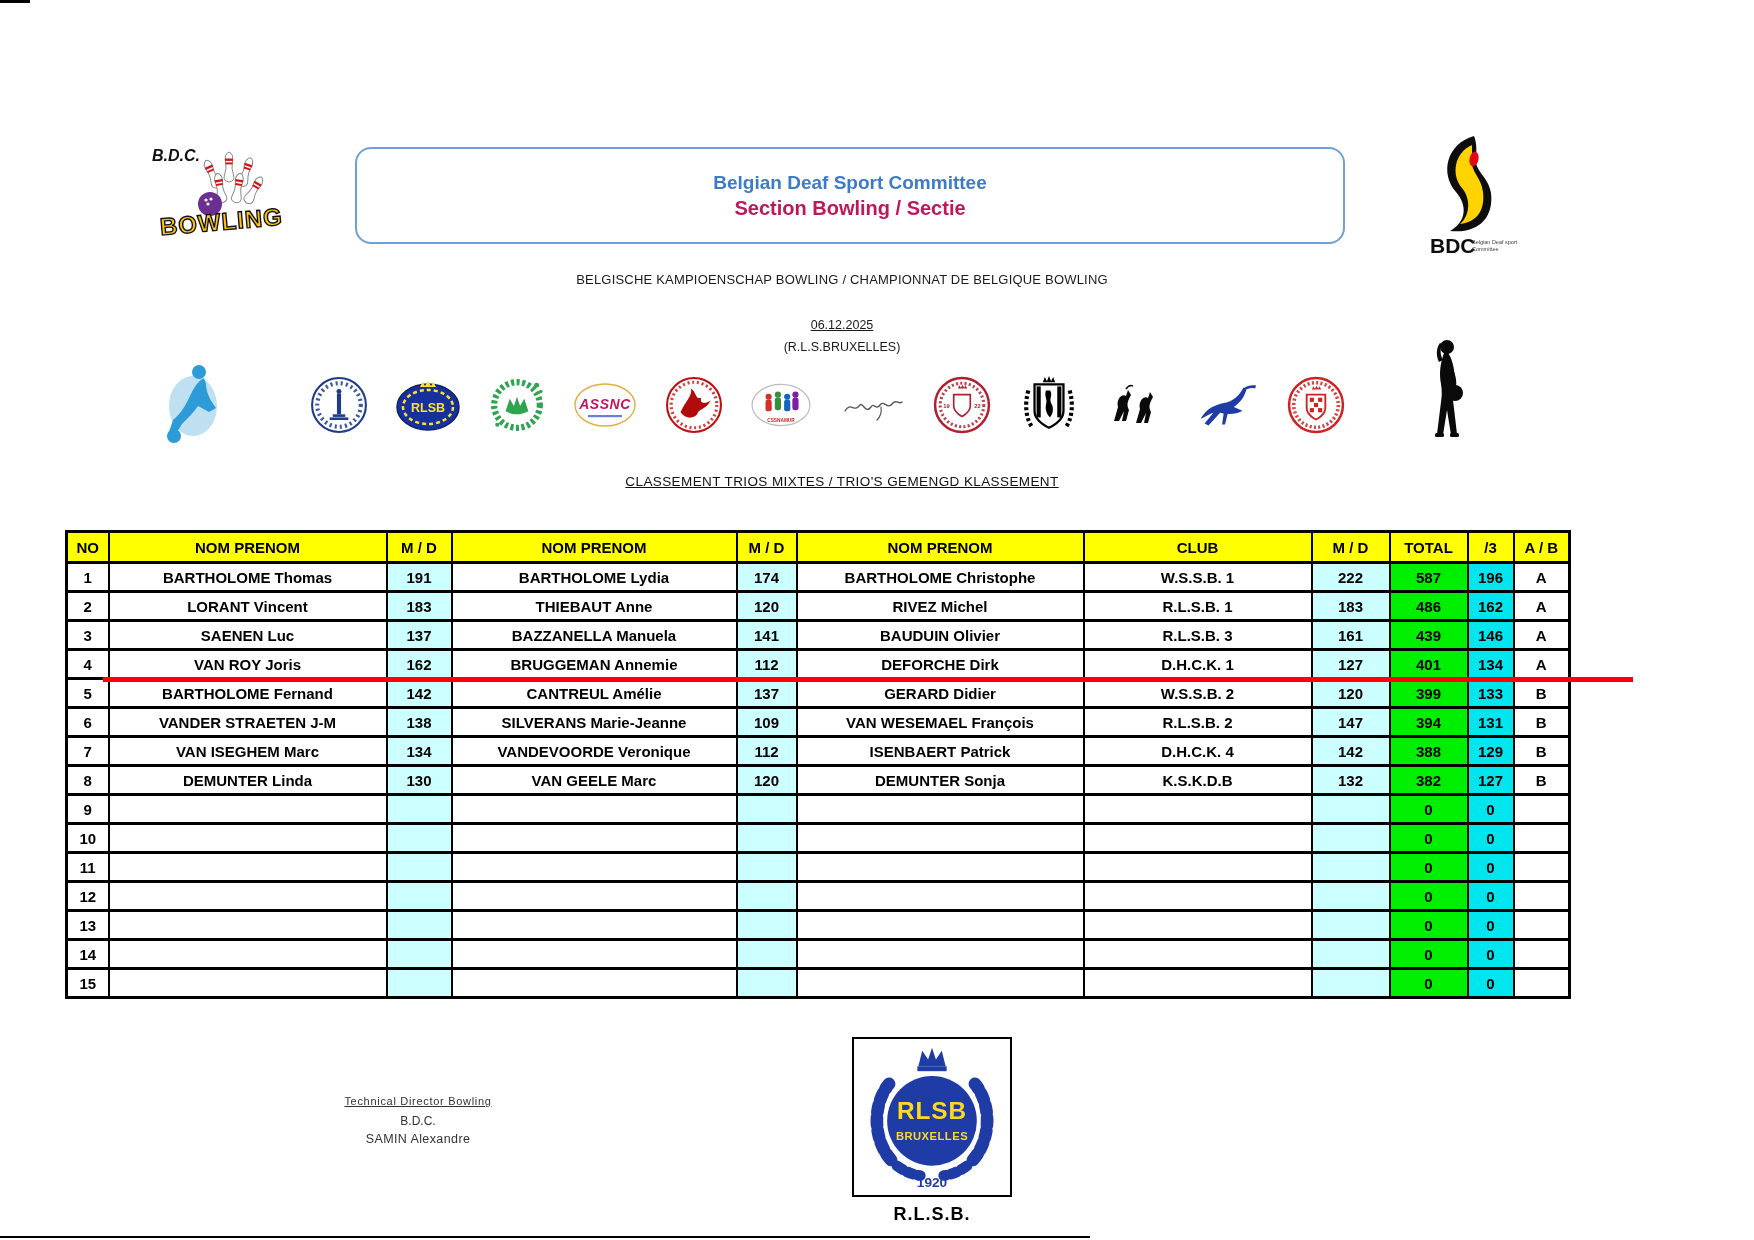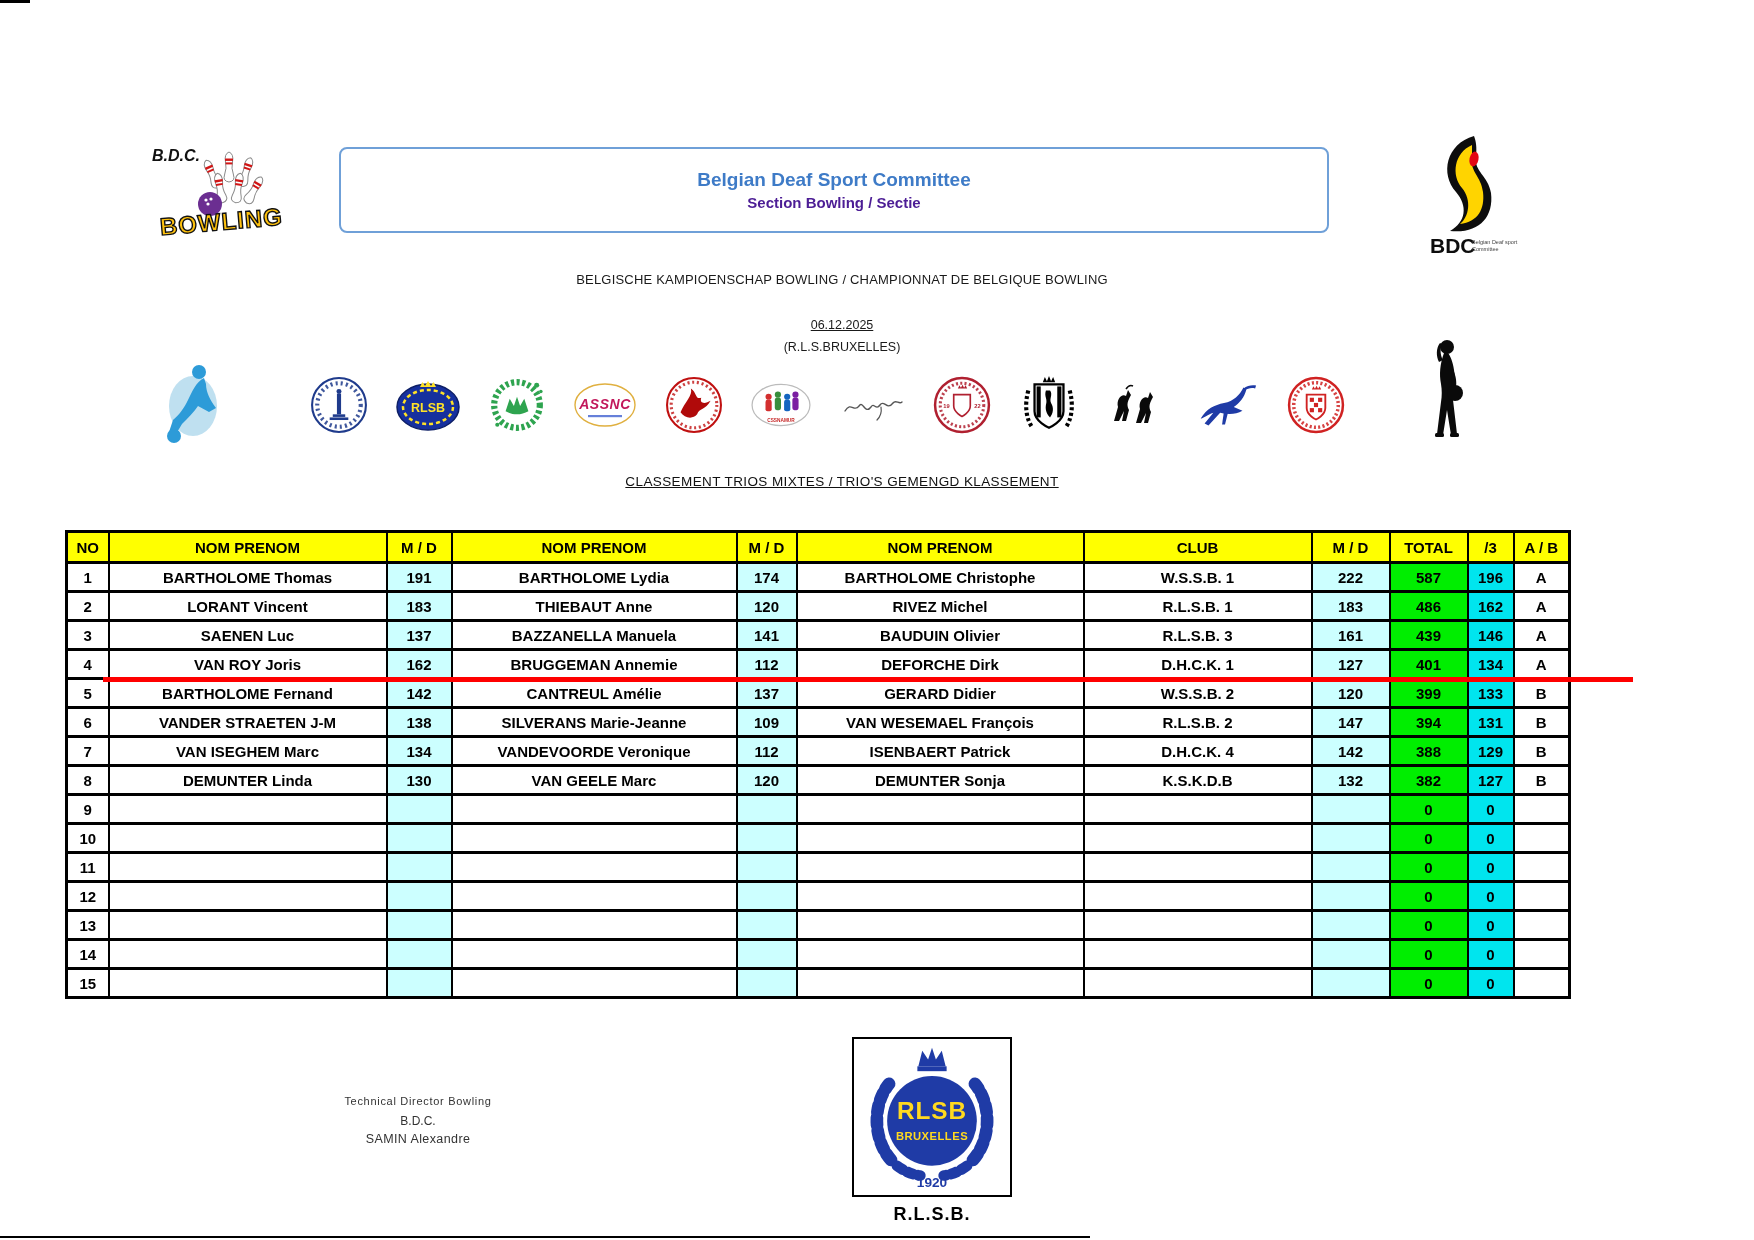--- a/index.html
+++ b/index.html
@@ -9,27 +9,27 @@
   }
   .abs{position:absolute;}
 
   
   .artifact-top{left:0;top:0;width:30px;height:3px;background:#000;}
   .artifact-bottom{left:0;top:1236px;width:1090px;height:2px;background:#000;}
 
   
   .bdc-bowling-logo{left:150px;top:144px;width:142px;height:94px;}
   .title-box{
-    left:339px;top:147px;width:990px;height:86px;
-    border:2.5px solid #6FA0D8;border-radius:8px;
+    left:355px;top:147px;width:990px;height:97px;
+    border:2.5px solid #6FA0D8;border-radius:16px;
     display:flex;flex-direction:column;align-items:center;justify-content:center;gap:3px;
     box-sizing:border-box;
   }
   .title-main{color:var(--title-blue,#3E7BC7);font-size:19px;font-weight:bold;}
-  .title-sub{color:#4c1d95;font-size:15px;font-weight:bold;}
+  .title-sub{color:#be185d;font-size:20px;font-weight:bold;}
   .committee-logo{left:1428px;top:132px;width:92px;height:126px;}
 
   .center-line{left:342px;width:1000px;text-align:center;color:#1a1a1a;}
   .championship-line{top:272px;font-size:13px;letter-spacing:0.2px;}
   .date-line{top:318px;font-size:12.5px;text-decoration:underline;}
   .location-line{top:340px;font-size:12.5px;}
 
   
   .bowler-pictogram{left:163px;top:362px;width:58px;height:82px;}
   .logos-row{
@@ -59,21 +59,21 @@
   table.results td{font-size:15px;height:26px;}
   tbody td.col-md{background:var(--md-cyan,#CCFFFF);}
   tbody td.col-total{background:var(--total-green,#00EE00);}
   tbody td.col-per3{background:var(--per3-cyan,#00E5EE);}
 
   .red-divider{left:103px;top:677px;width:1530px;height:5px;
     background:var(--divider-red,#FF0000);z-index:5;}
 
   
   .signature-block{left:318px;top:1095px;width:200px;text-align:center;color:#333;}
-  .sig1{font-size:11px;letter-spacing:0.7px;}
+  .sig1{font-size:11px;letter-spacing:0.7px;text-decoration:underline;}
   .sig2{font-size:12px;margin-top:7px;}
   .sig3{font-size:12.5px;margin-top:4px;letter-spacing:0.4px;}
 
   .rlsb-box{left:852px;top:1037px;width:160px;height:160px;border:2px solid #000;
     box-sizing:border-box;background:#fff;}
   .rlsb-caption{left:852px;top:1204px;width:160px;text-align:center;
     font-weight:bold;font-size:18px;letter-spacing:1px;color:#000;}
 </style>
 </head>
 <body>

